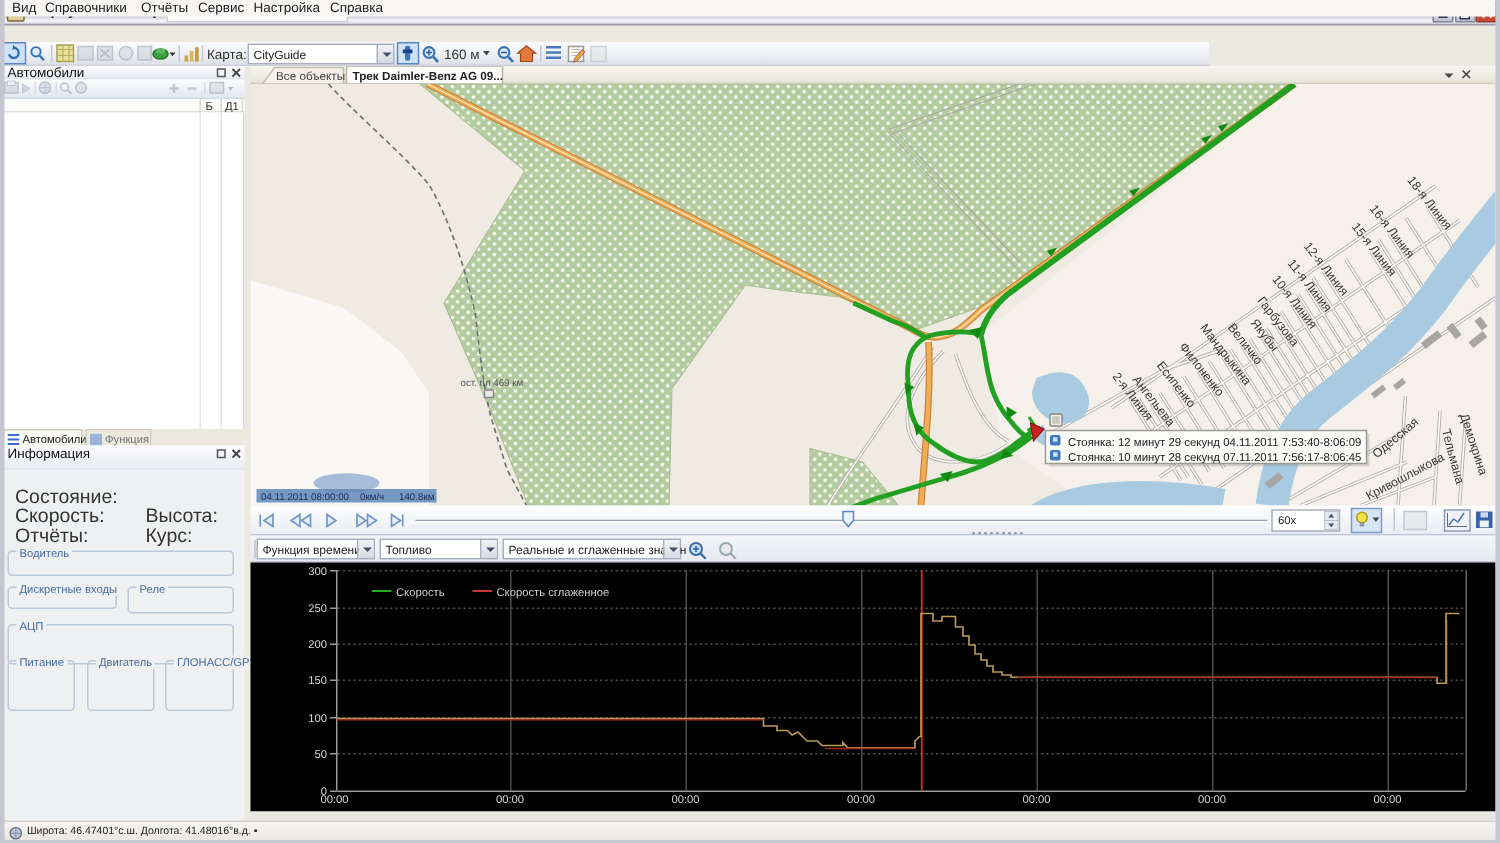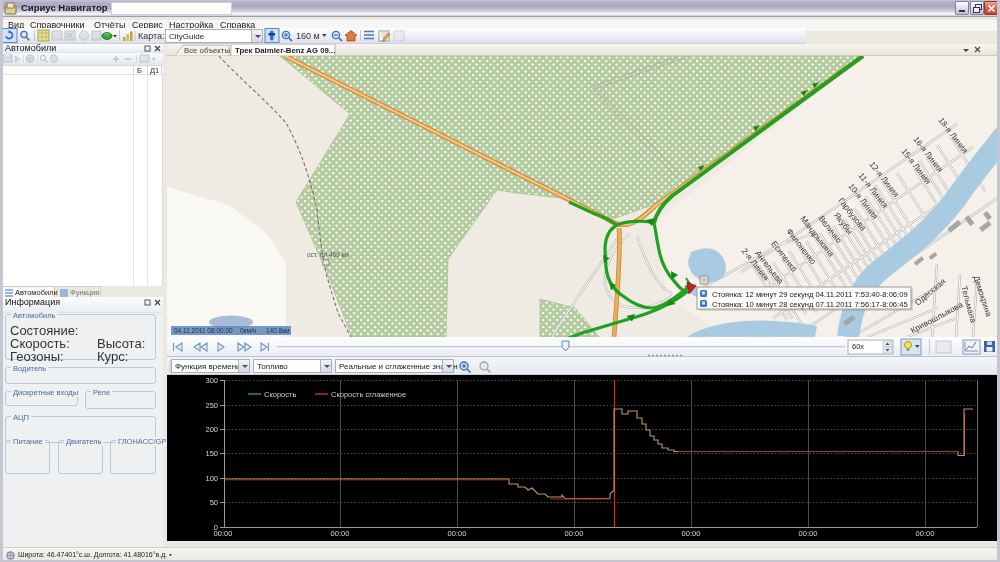--- a/index.html
+++ b/index.html
@@ -5,21 +5,21 @@
 html,body{width:1000px;height:562px;overflow:hidden;font-family:"Liberation Sans",sans-serif}
 #win{position:relative;width:1000px;height:562px;background:#ece9e0}
 
 #titlebar{position:absolute;left:0;top:0;width:1000px;height:17px;background:linear-gradient(#c5c4d6 0%,#b3b1c8 15%,#a9a7bf 40%,#cfcedd 70%,#fafafc 88%,#c6c5d2 100%);border-bottom:1px solid #9d9cae}
 #titlebar .ttext{position:absolute;left:21px;top:2px;font-size:9.5px;font-weight:bold;color:#16162a}
 #titlebar .redact{position:absolute;left:111px;top:2px;width:121px;height:13px;background:#fdfdfd;border:1px solid #cfcfda}
 .winbtn{position:absolute;top:1px;width:14px;height:14px;border:1px solid #83839a;border-radius:1px;background:linear-gradient(#fcfcfd,#dcdce6 55%,#bebecd)}
 #btnmin{left:955px}#btnmax{left:970px}
 #btnclose{left:984px;background:linear-gradient(#eda396,#d4604c 50%,#c04430);border-color:#8f3a2d}
 
-#menubar{position:absolute;left:0;top:20px;width:997px;height:11px;background:#f7f6f4;font-size:9px;color:#222}
+#menubar{position:absolute;left:0;top:0;width:997px;height:11px;background:#f7f6f4;font-size:9px;color:#222}
 #menubar span{position:absolute;top:0px}
 
 #toolbar{position:absolute;left:0;top:28px;width:806px;height:16px;background:linear-gradient(#fdfdfe,#edeff3 55%,#dee1e9);border-bottom:1px solid #cdd0da}
 #toolbar .lbl{position:absolute;top:3px;font-size:9px;color:#333}
 
 #left{position:absolute;left:0;top:44px;width:163px;height:503px;background:#eef0f1}
 .pcap{position:absolute;left:0;width:163px;background:linear-gradient(#fdfdfe,#e9ecf2);border-bottom:1px solid #e0e3e9;font-size:9px;color:#111}
 .pcap .cptx{position:absolute;left:5px;top:1px}
 #ltoolbar{position:absolute;left:0;top:9px;width:163px;height:13px;background:linear-gradient(#fbfcfd,#e3e6ed);border-bottom:1px solid #d6dae2}
 #lgridhead{position:absolute;left:0;top:22px;width:163px;height:9px;background:#fcfcfb;border-bottom:1px solid #e2e2dc;font-size:7.5px;color:#333}
@@ -191,27 +191,24 @@
         </div>
     </div>
     <div id="infozone">
       <div class="pcap" style="top:0;height:16px;left:0">
           <span class="cptx" style="top:0">Информация</span>
         </div>
       <svg style="left:144px;top:2px" width="18" height="8">
           <rect x="1" y="1" width="5" height="5" fill="none" stroke="#555"></rect>
           <path d="M11 1 L16 6 M16 1 L11 6" stroke="#444" stroke-width="1.2"></path>
         </svg>
-      <div class="gbox" style="left:5px;top:17px;width:151px;height:46px">
-          <span class="gt">Автомобиль</span>
-        </div>
       <span class="flabel" style="left:10px;top:26px">Состояние:</span>
       <span class="flabel" style="left:10px;top:39px">Скорость:</span>
       <span class="flabel" style="left:97px;top:39px">Высота:</span>
-      <span class="flabel" style="left:10px;top:52px">Геозоны:</span>
+      <span class="flabel" style="left:10px;top:52px">Отчёты:</span>
       <span class="flabel" style="left:97px;top:52px">Курс:</span>
       <div class="gbox" style="left:5px;top:70px;width:151px;height:17px">
           <span class="gt">Водитель</span>
         </div>
       <div class="gbox" style="left:5px;top:94px;width:73px;height:15px">
           <span class="gt">Дискретные входы</span>
         </div>
       <div class="gbox" style="left:85px;top:94px;width:71px;height:18px">
           <span class="gt">Реле</span>
         </div>

